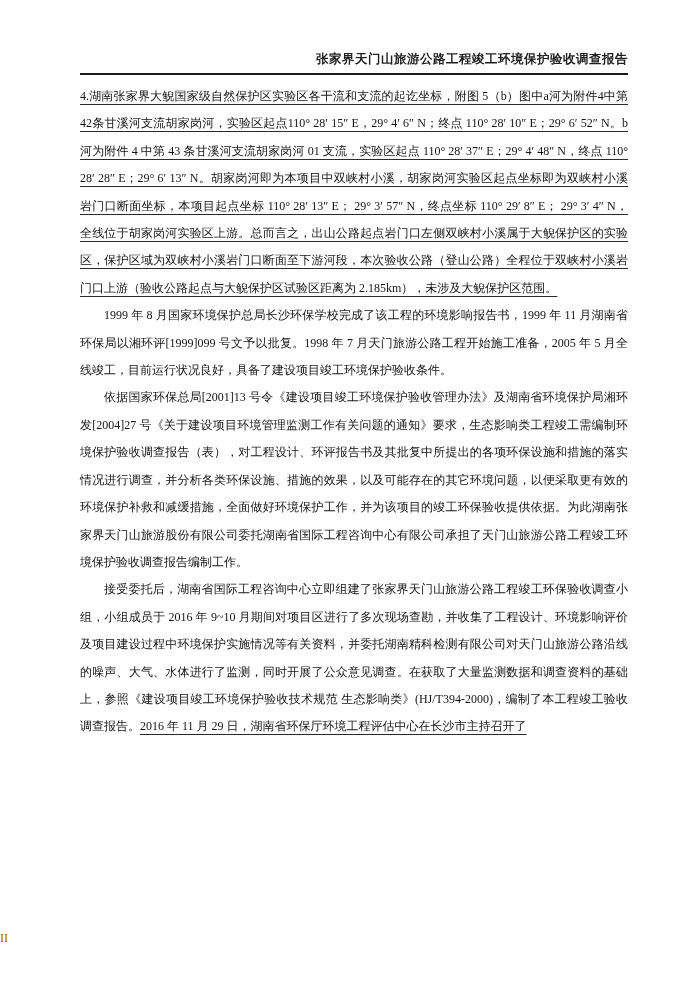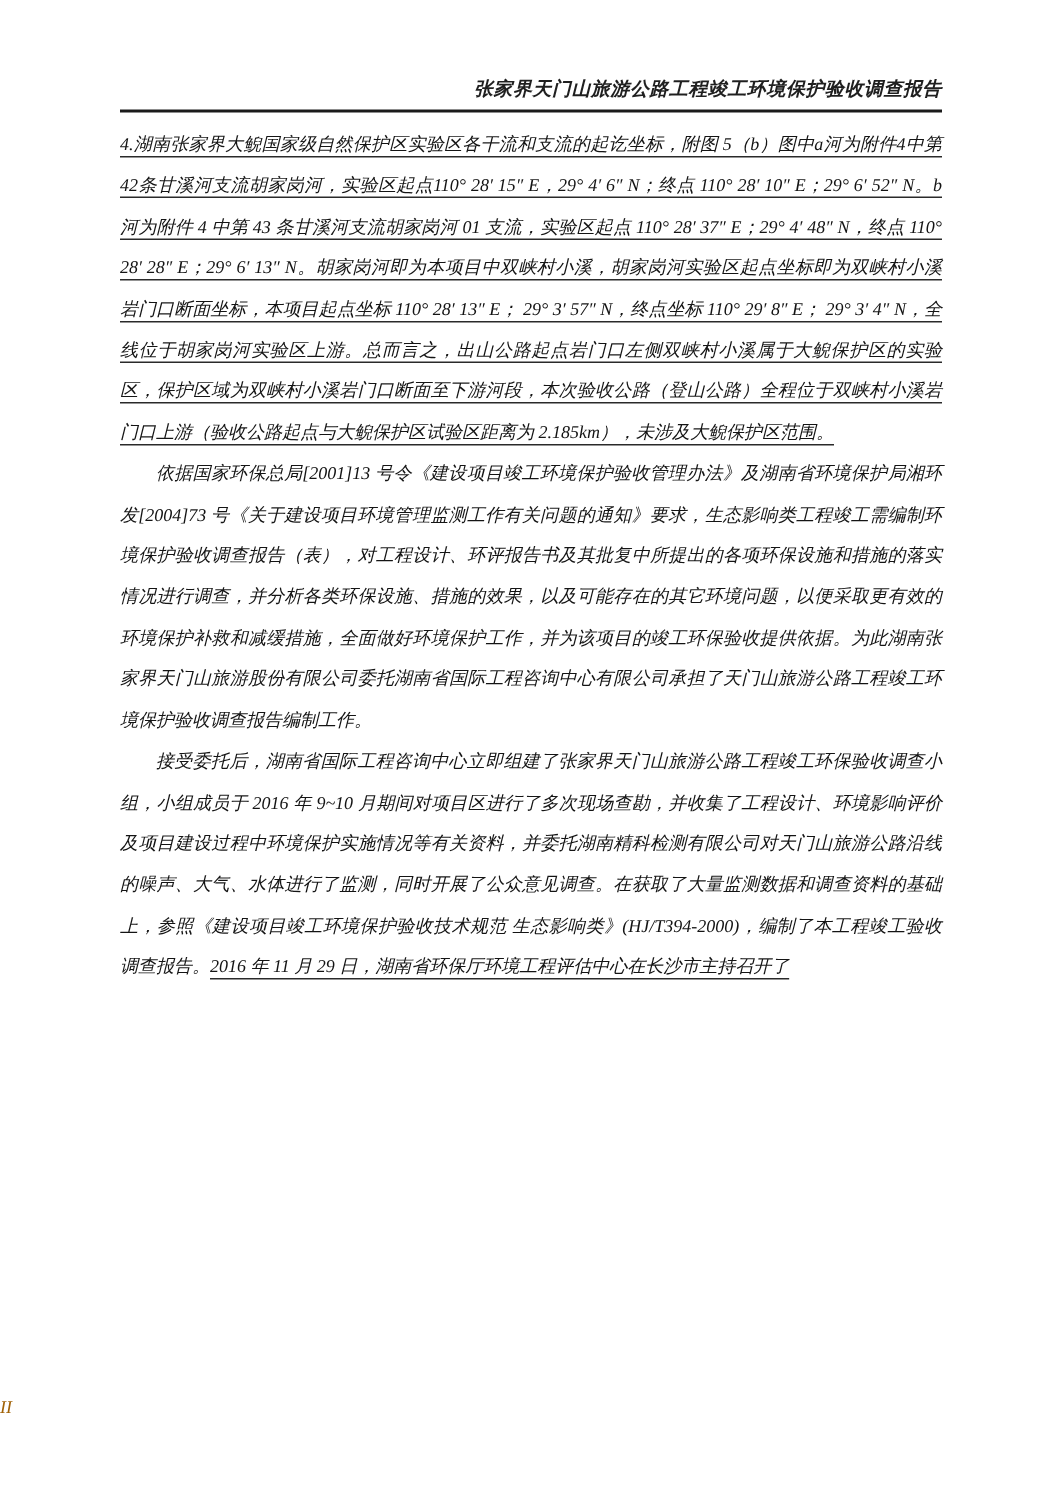--- a/index.html
+++ b/index.html
@@ -6,21 +6,20 @@
   .page {
     position: relative;
     width: 700px;
     height: 990px;
     background: #ffffff;
     box-sizing: border-box;
     padding: 0 72px 12px 80px;
     font-family: "Liberation Serif", "DejaVu Serif", serif;
     color: #141414;
     overflow: hidden;
-    font-style: italic;
   }
   .running-header {
     padding-top: 51px;
     padding-bottom: 5px;
     text-align: right;
     font-size: 12.5px;
     font-weight: bold;
     letter-spacing: 0.5px;
     color: #1f1f1f;
     border-bottom: 2px solid #1b1b1b;
@@ -55,19 +54,20 @@
 <body>
 
 <div class="page">
 
   <div class="running-header">
     <span>张家界天门山旅游公路工程竣工环境保护验收调查报告</span>
   </div>
 
   <div class="doc-body">
     <p class="u">4.湖南张家界大鲵国家级自然保护区实验区各干流和支流的起讫坐标，附图 5（b）图中a河为附件4中第42条甘溪河支流胡家岗河，实验区起点110° 28′ 15″ E，29° 4′ 6″ N；终点 110° 28′ 10″ E；29° 6′ 52″ N。b 河为附件 4 中第 43 条甘溪河支流胡家岗河 01 支流，实验区起点 110° 28′ 37″ E；29° 4′ 48″ N，终点 110° 28′ 28″ E；29° 6′ 13″ N。胡家岗河即为本项目中双峡村小溪，胡家岗河实验区起点坐标即为双峡村小溪岩门口断面坐标，本项目起点坐标 110° 28′ 13″ E； 29° 3′ 57″ N，终点坐标 110° 29′ 8″ E； 29° 3′ 4″ N，全线位于胡家岗河实验区上游。总而言之，出山公路起点岩门口左侧双峡村小溪属于大鲵保护区的实验区，保护区域为双峡村小溪岩门口断面至下游河段，本次验收公路（登山公路）全程位于双峡村小溪岩门口上游（验收公路起点与大鲵保护区试验区距离为 2.185km），未涉及大鲵保护区范围。</p>
-    <p class="indent">依据国家环保总局[2001]13 号令《建设项目竣工环境保护验收管理办法》及湖南省环境保护局湘环发[2004]73 号《关于建设项目环境管理监测工作有关问题的通知》要求，生态影响类工程竣工需编制环境保护验收调查报告（表），对工程设计、环评报告书及其批复中所提出的各项环保设施和措施的落实情况进行调查，并分析各类环保设施、措施的效果，以及可能存在的其它环境问题，以便采取更有效的环境保护补救和减缓措施，全面做好环境保护工作，并为该项目的竣工环保验收提供依据。为此湖南张家界天门山旅游股份有限公司委托湖南省国际工程咨询中心有限公司承担了天门山旅游公路工程竣工环境保护验收调查报告编制工作。</p>
+    <p class="indent">1999 年 8 月国家环境保护总局长沙环保学校完成了该工程的环境影响报告书，1999 年 11 月湖南省环保局以湘环评[1999]099 号文予以批复。1998 年 7 月天门旅游公路工程开始施工准备，2005 年 5 月全线竣工，目前运行状况良好，具备了建设项目竣工环境保护验收条件。</p>
+    <p class="indent">依据国家环保总局[2001]13 号令《建设项目竣工环境保护验收管理办法》及湖南省环境保护局湘环发[2004]27 号《关于建设项目环境管理监测工作有关问题的通知》要求，生态影响类工程竣工需编制环境保护验收调查报告（表），对工程设计、环评报告书及其批复中所提出的各项环保设施和措施的落实情况进行调查，并分析各类环保设施、措施的效果，以及可能存在的其它环境问题，以便采取更有效的环境保护补救和减缓措施，全面做好环境保护工作，并为该项目的竣工环保验收提供依据。为此湖南张家界天门山旅游股份有限公司委托湖南省国际工程咨询中心有限公司承担了天门山旅游公路工程竣工环境保护验收调查报告编制工作。</p>
     <p class="indent"><span>接受委托后，湖南省国际工程咨询中心立即组建了张家界天门山旅游公路工程竣工环保验收调查小组，小组成员于 2016 年 9~10 月期间对项目区进行了多次现场查勘，并收集了工程设计、环境影响评价及项目建设过程中环境保护实施情况等有关资料，并委托湖南精科检测有限公司对天门山旅游公路沿线的噪声、大气、水体进行了监测，同时开展了公众意见调查。在获取了大量监测数据和调查资料的基础上，参照《建设项目竣工环境保护验收技术规范 生态影响类》(HJ/T394-2000)，编制了本工程竣工验收调查报告。</span><span class="u">2016 年 11 月 29 日，湖南省环保厅环境工程评估中心在长沙市主持召开了</span></p>
   </div>
 
   <div class="page-number">II</div>
 
 </div>
 
 </body></html>

